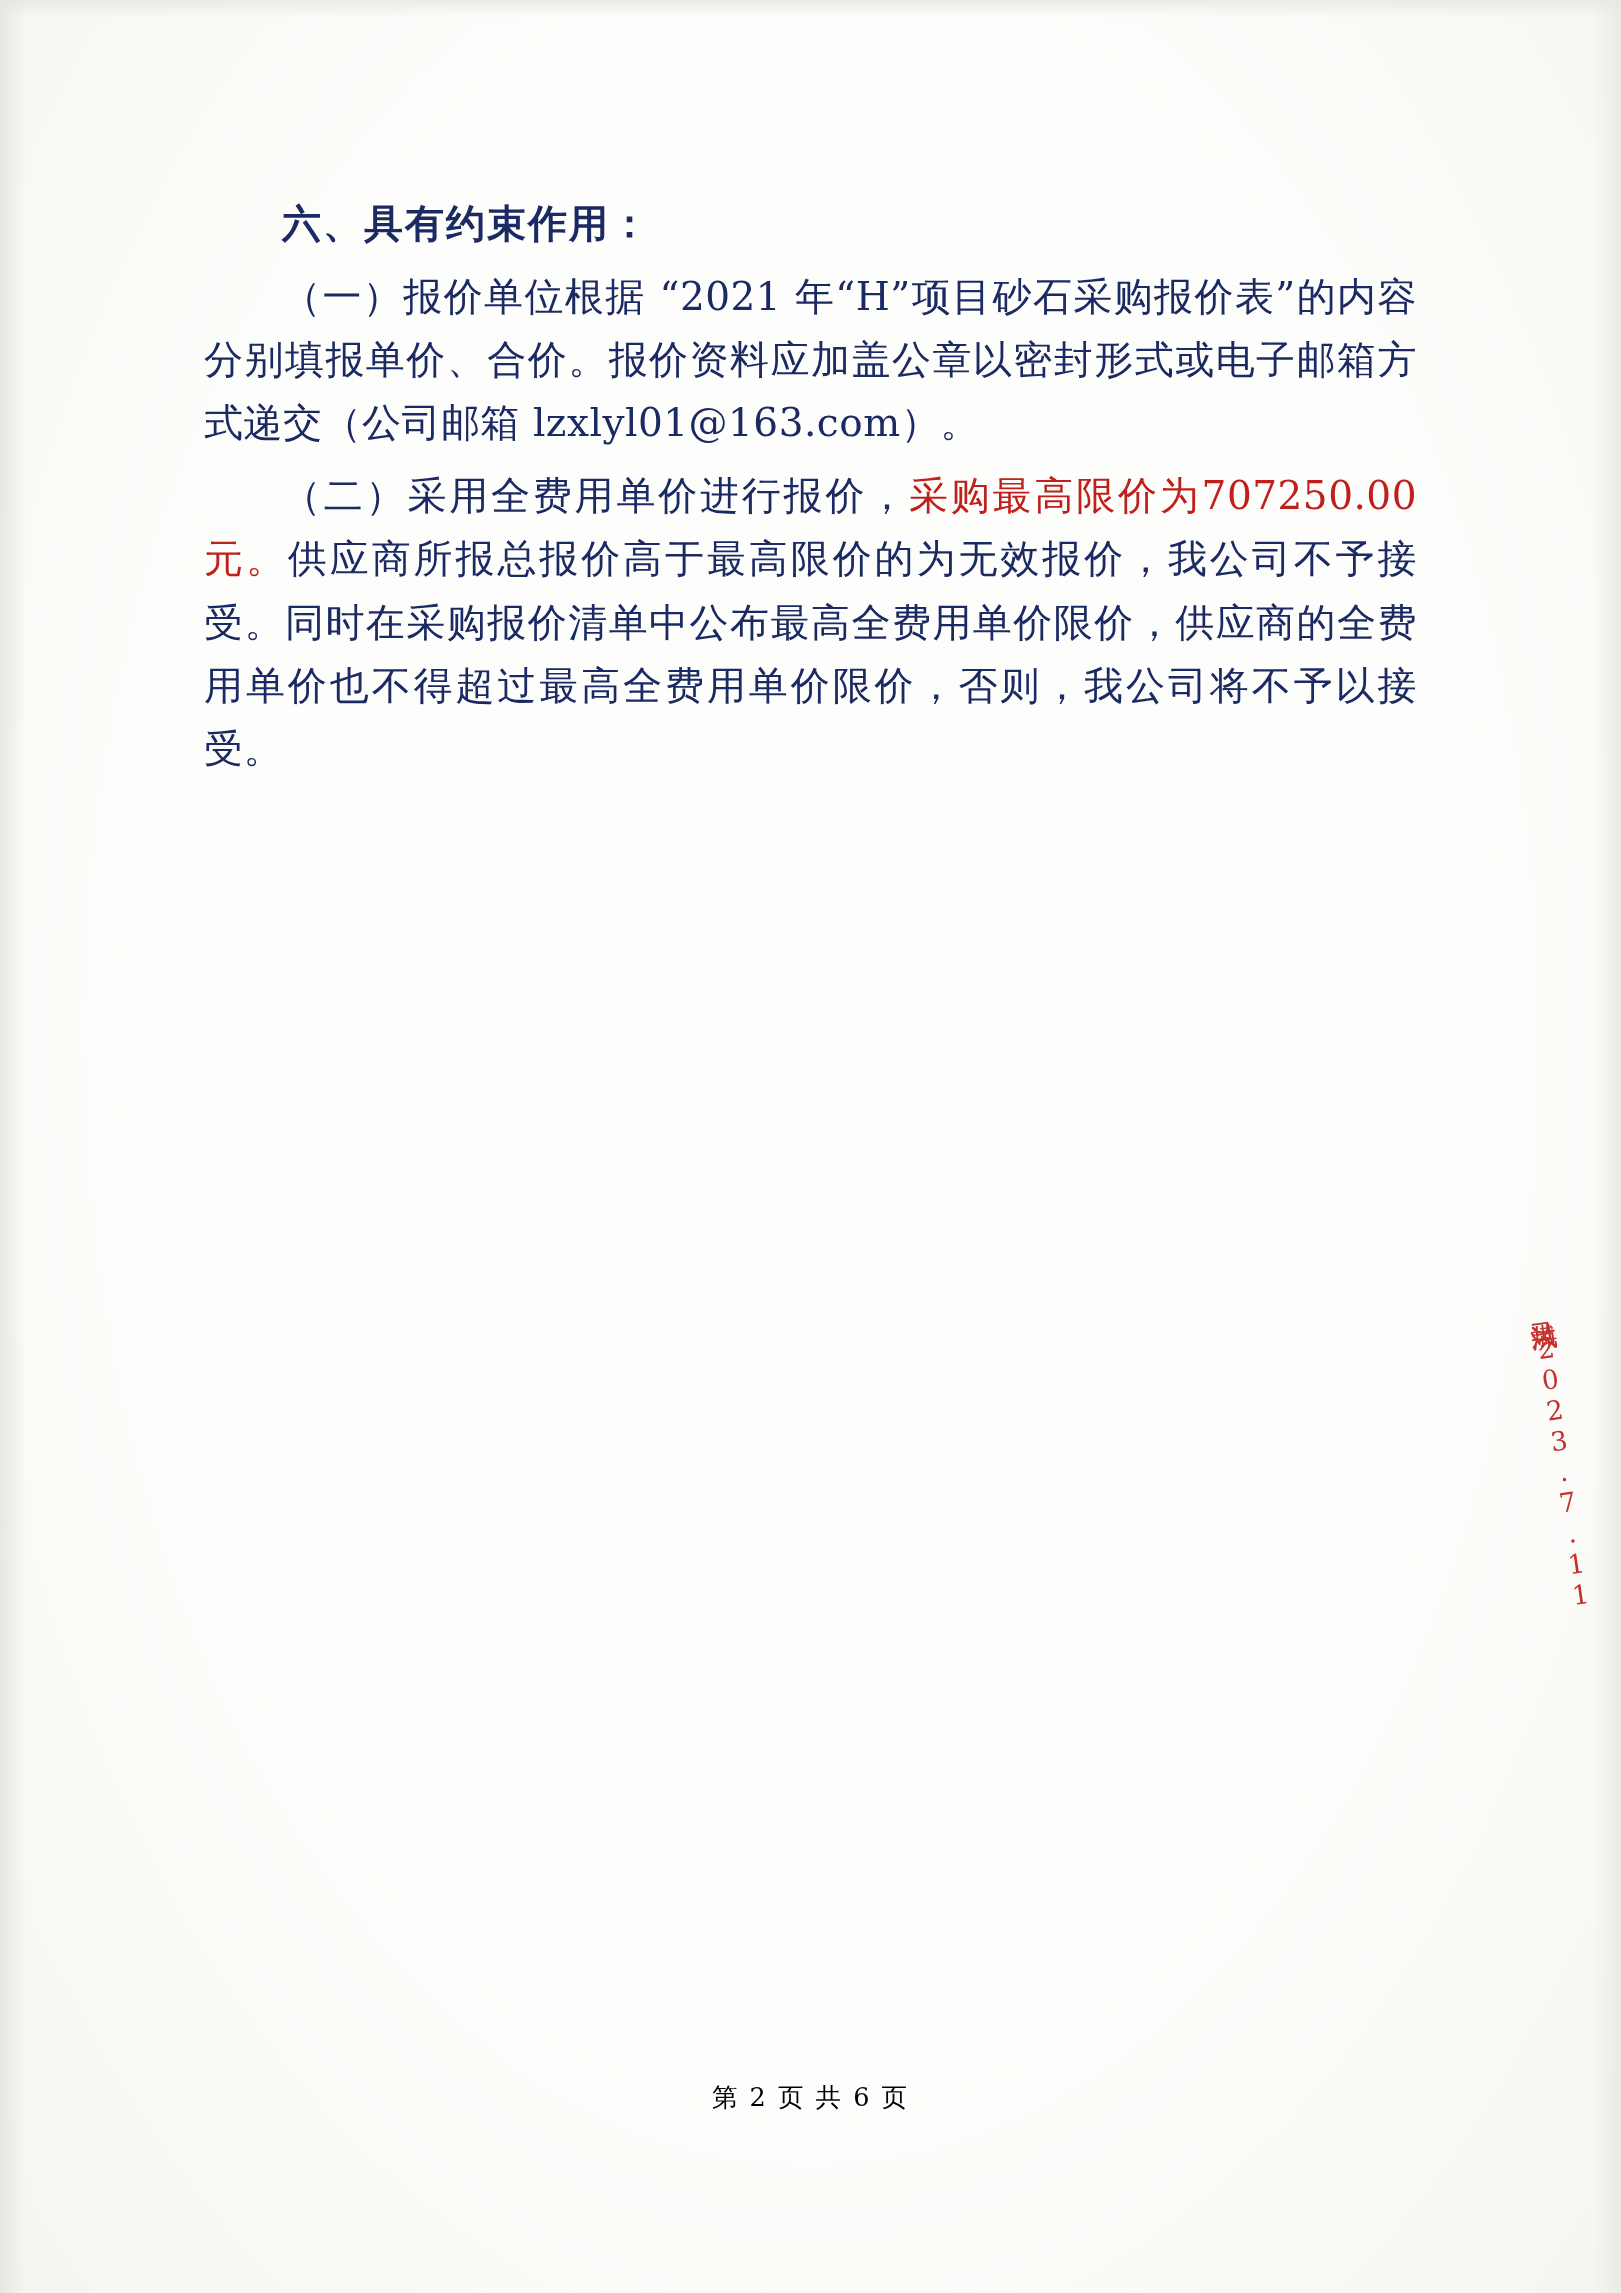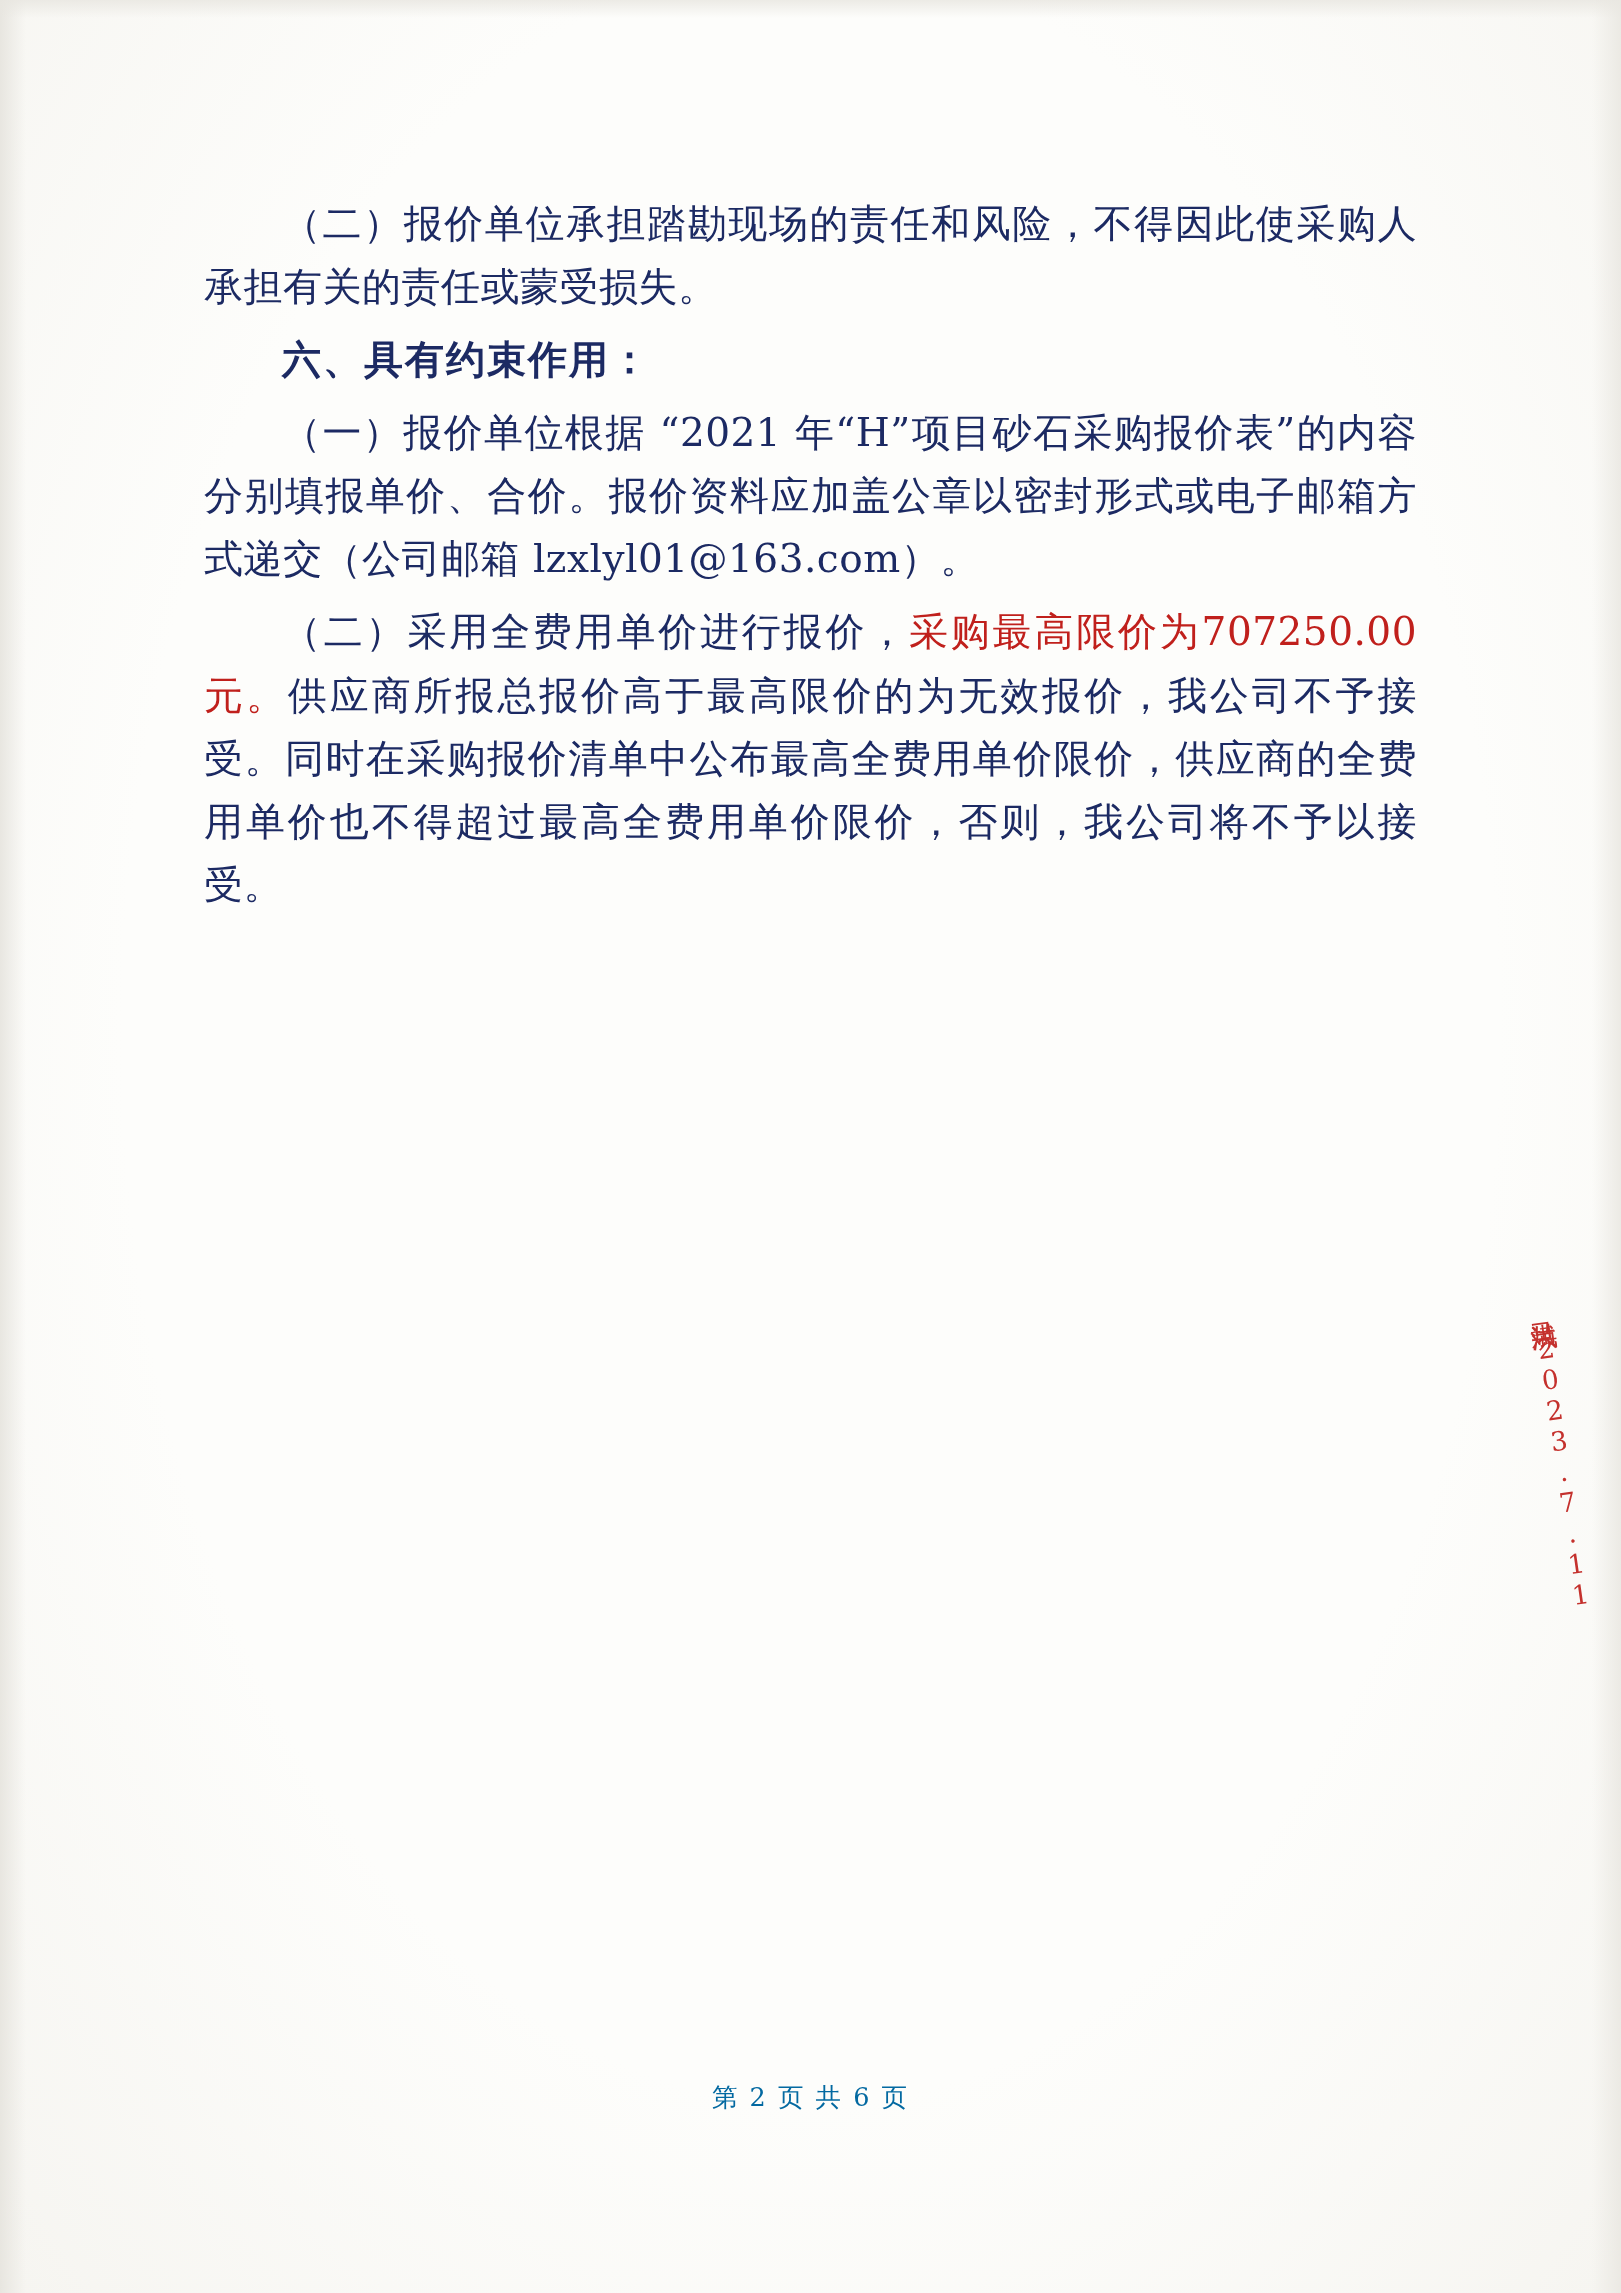--- a/index.html
+++ b/index.html
@@ -74,21 +74,21 @@
   }
   .para-spaced {
     margin-bottom: 9.8px;
   }
   .footer {
     position: absolute;
     left: 0;
     top: 2080px;
     width: 1621px;
     text-align: center;
-    color: #0369a1;
+    color: #000000;
     font-size: 25.5px;
     letter-spacing: 2px;
   }
   .stamp {
     position: absolute;
     right: 47px;
     top: 1304px;
     width: 69px;
     height: 255px;
     color: #c0201c;
@@ -105,21 +105,20 @@
 </head>
 <body>
 
 <div class="page">
   <div class="scan-edge-left"></div>
   <div class="scan-edge-top"></div>
   <div class="scan-edge-right"></div>
 
   <div class="doc-body">
 
-    <p class="indent para-spaced">（二）报价单位承担踏勘现场的责任和风险，不得因此使采购人承担有关的责任或蒙受损失。</p>
 
 
     <p class="indent heading para-spaced">六、具有约束作用：</p>
 
     <p class="indent para-spaced">（一）报价单位根据 “2021 年“H”项目砂石采购报价表”的内容分别填报单价、合价。报价资料应加盖公章以密封形式或电子邮箱方式递交（公司邮箱 lzxlyl01@163.com）。</p>
 
     <p class="indent bold para-spaced">
       <span>（二）采用全费用单价进行报价，</span><span class="red">采购最高限价为707250.00 元。</span><span>供应商所报总报价高于最高限价的为无效报价，我公司不予接受。同时在采购报价清单中公布最高全费用单价限价，供应商的全费用单价也不得超过最高全费用单价限价，否则，我公司将不予以接受。</span>
     </p>
 

